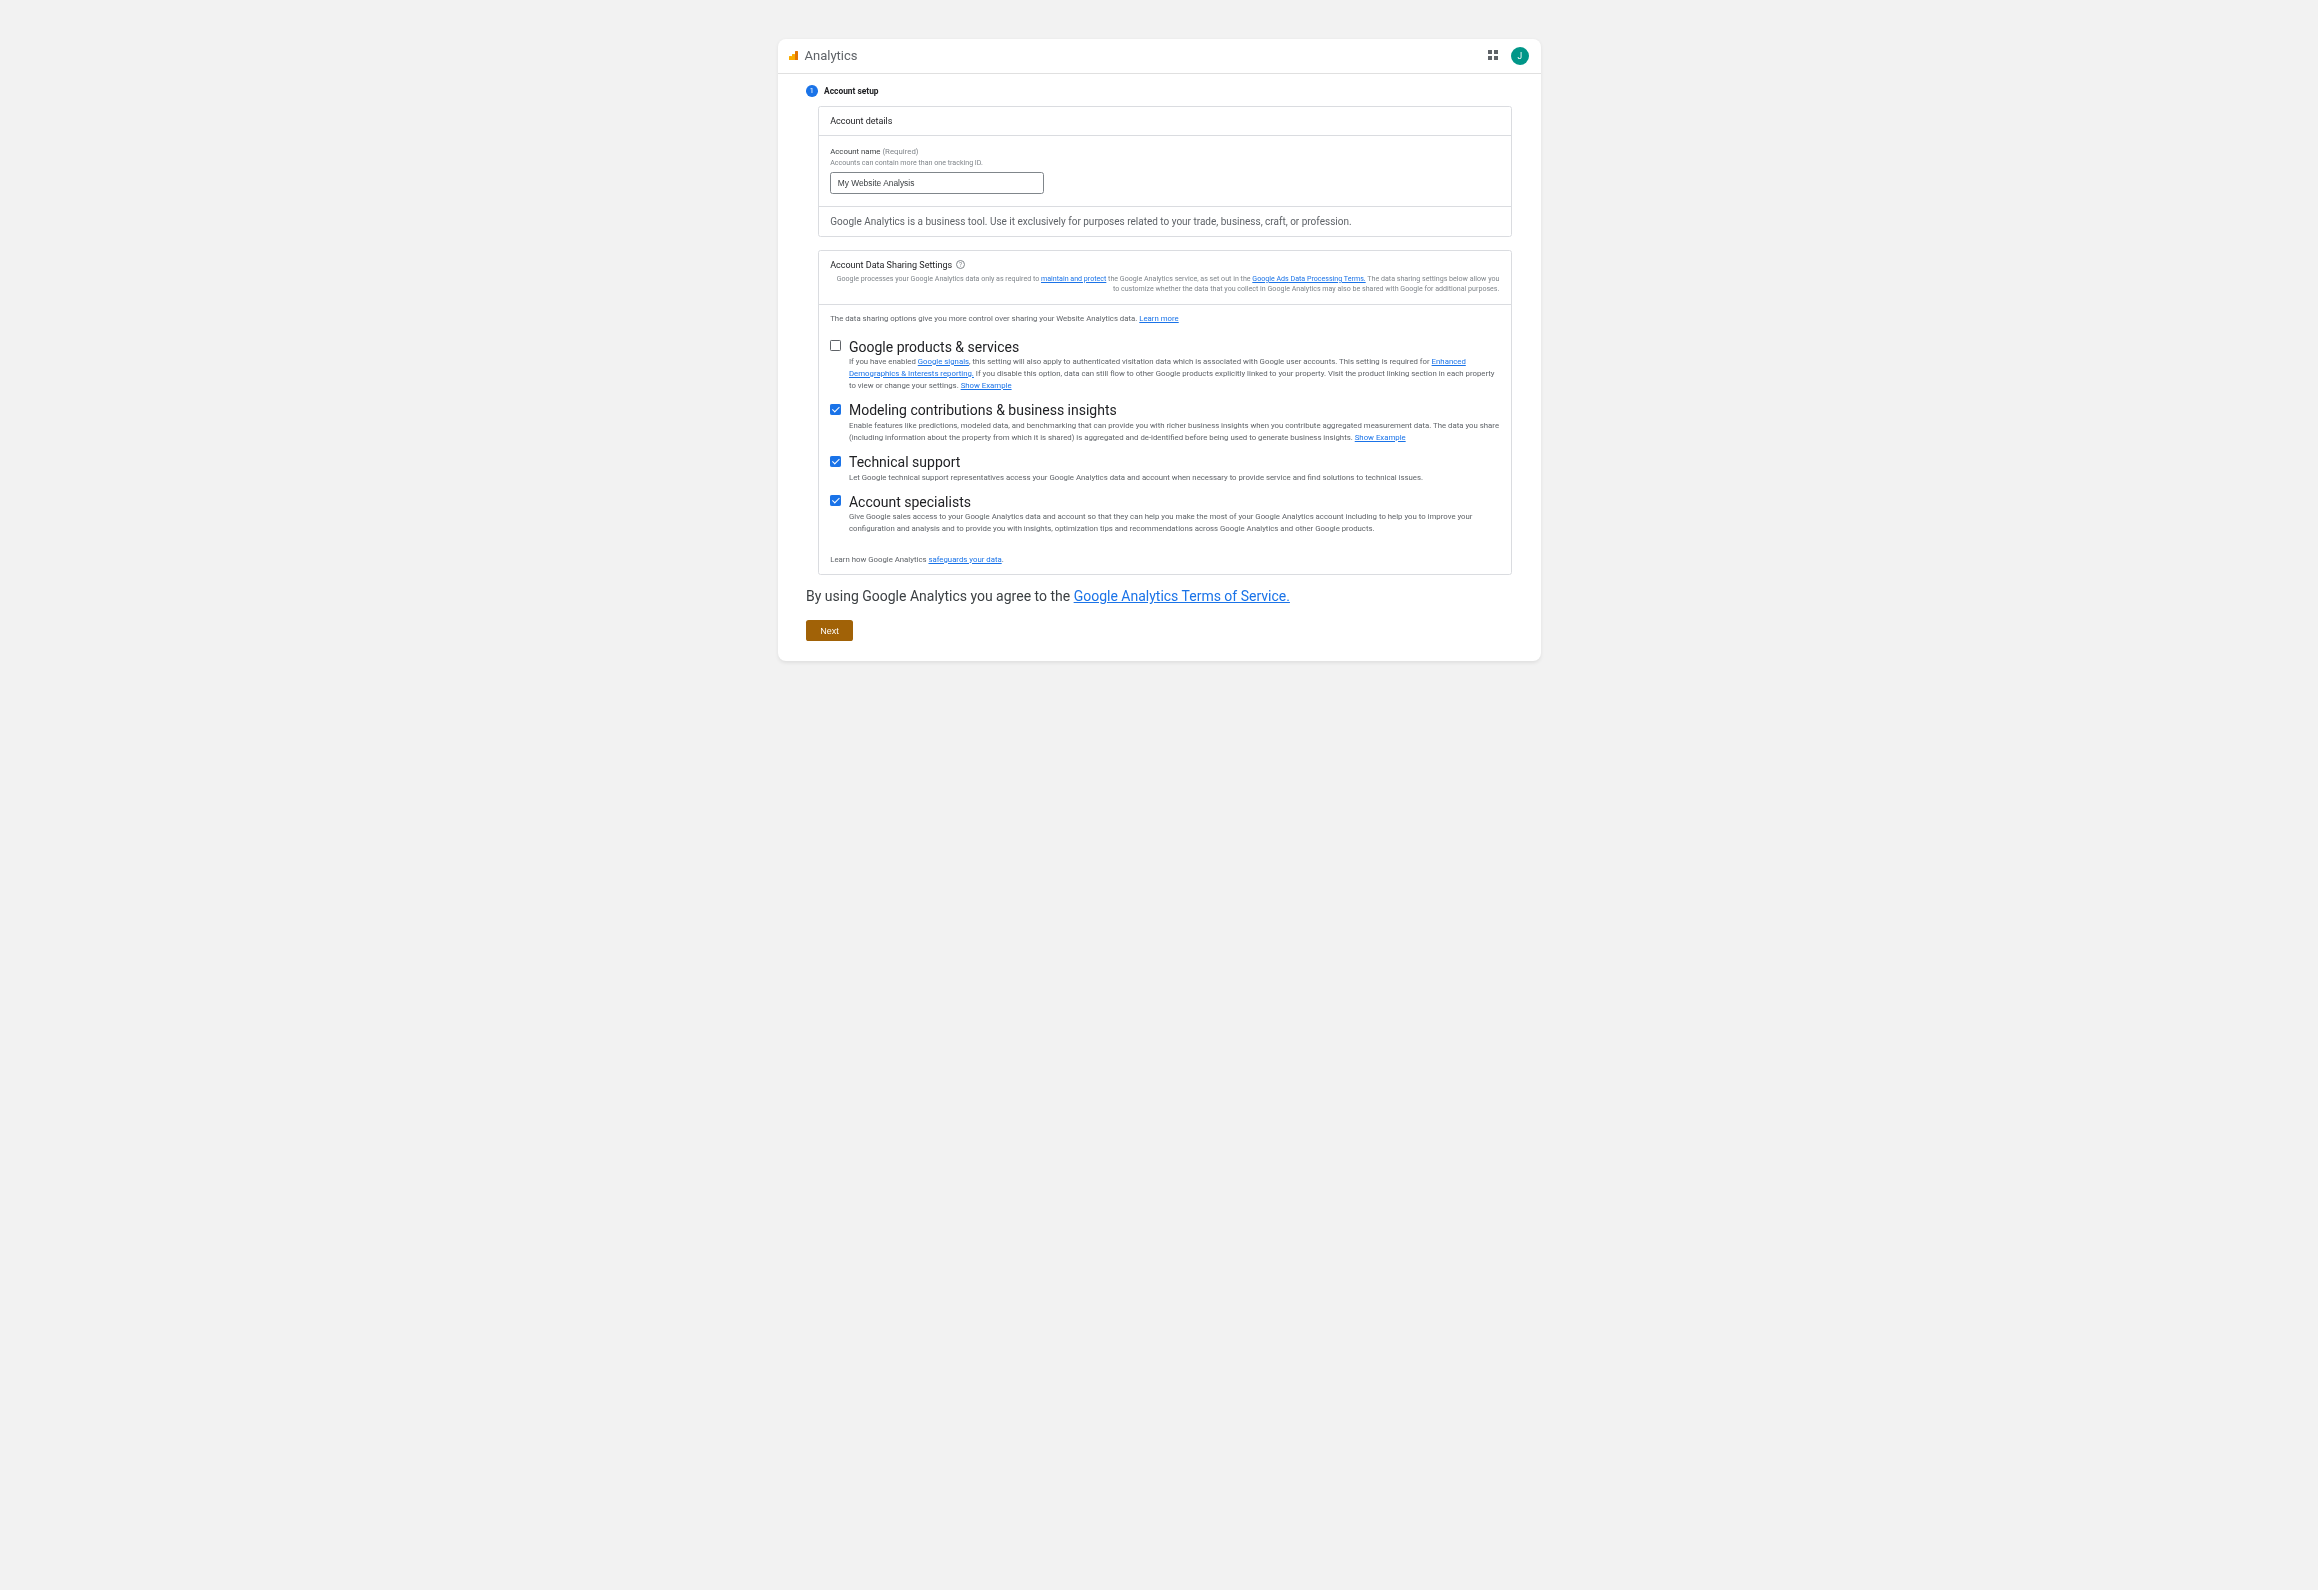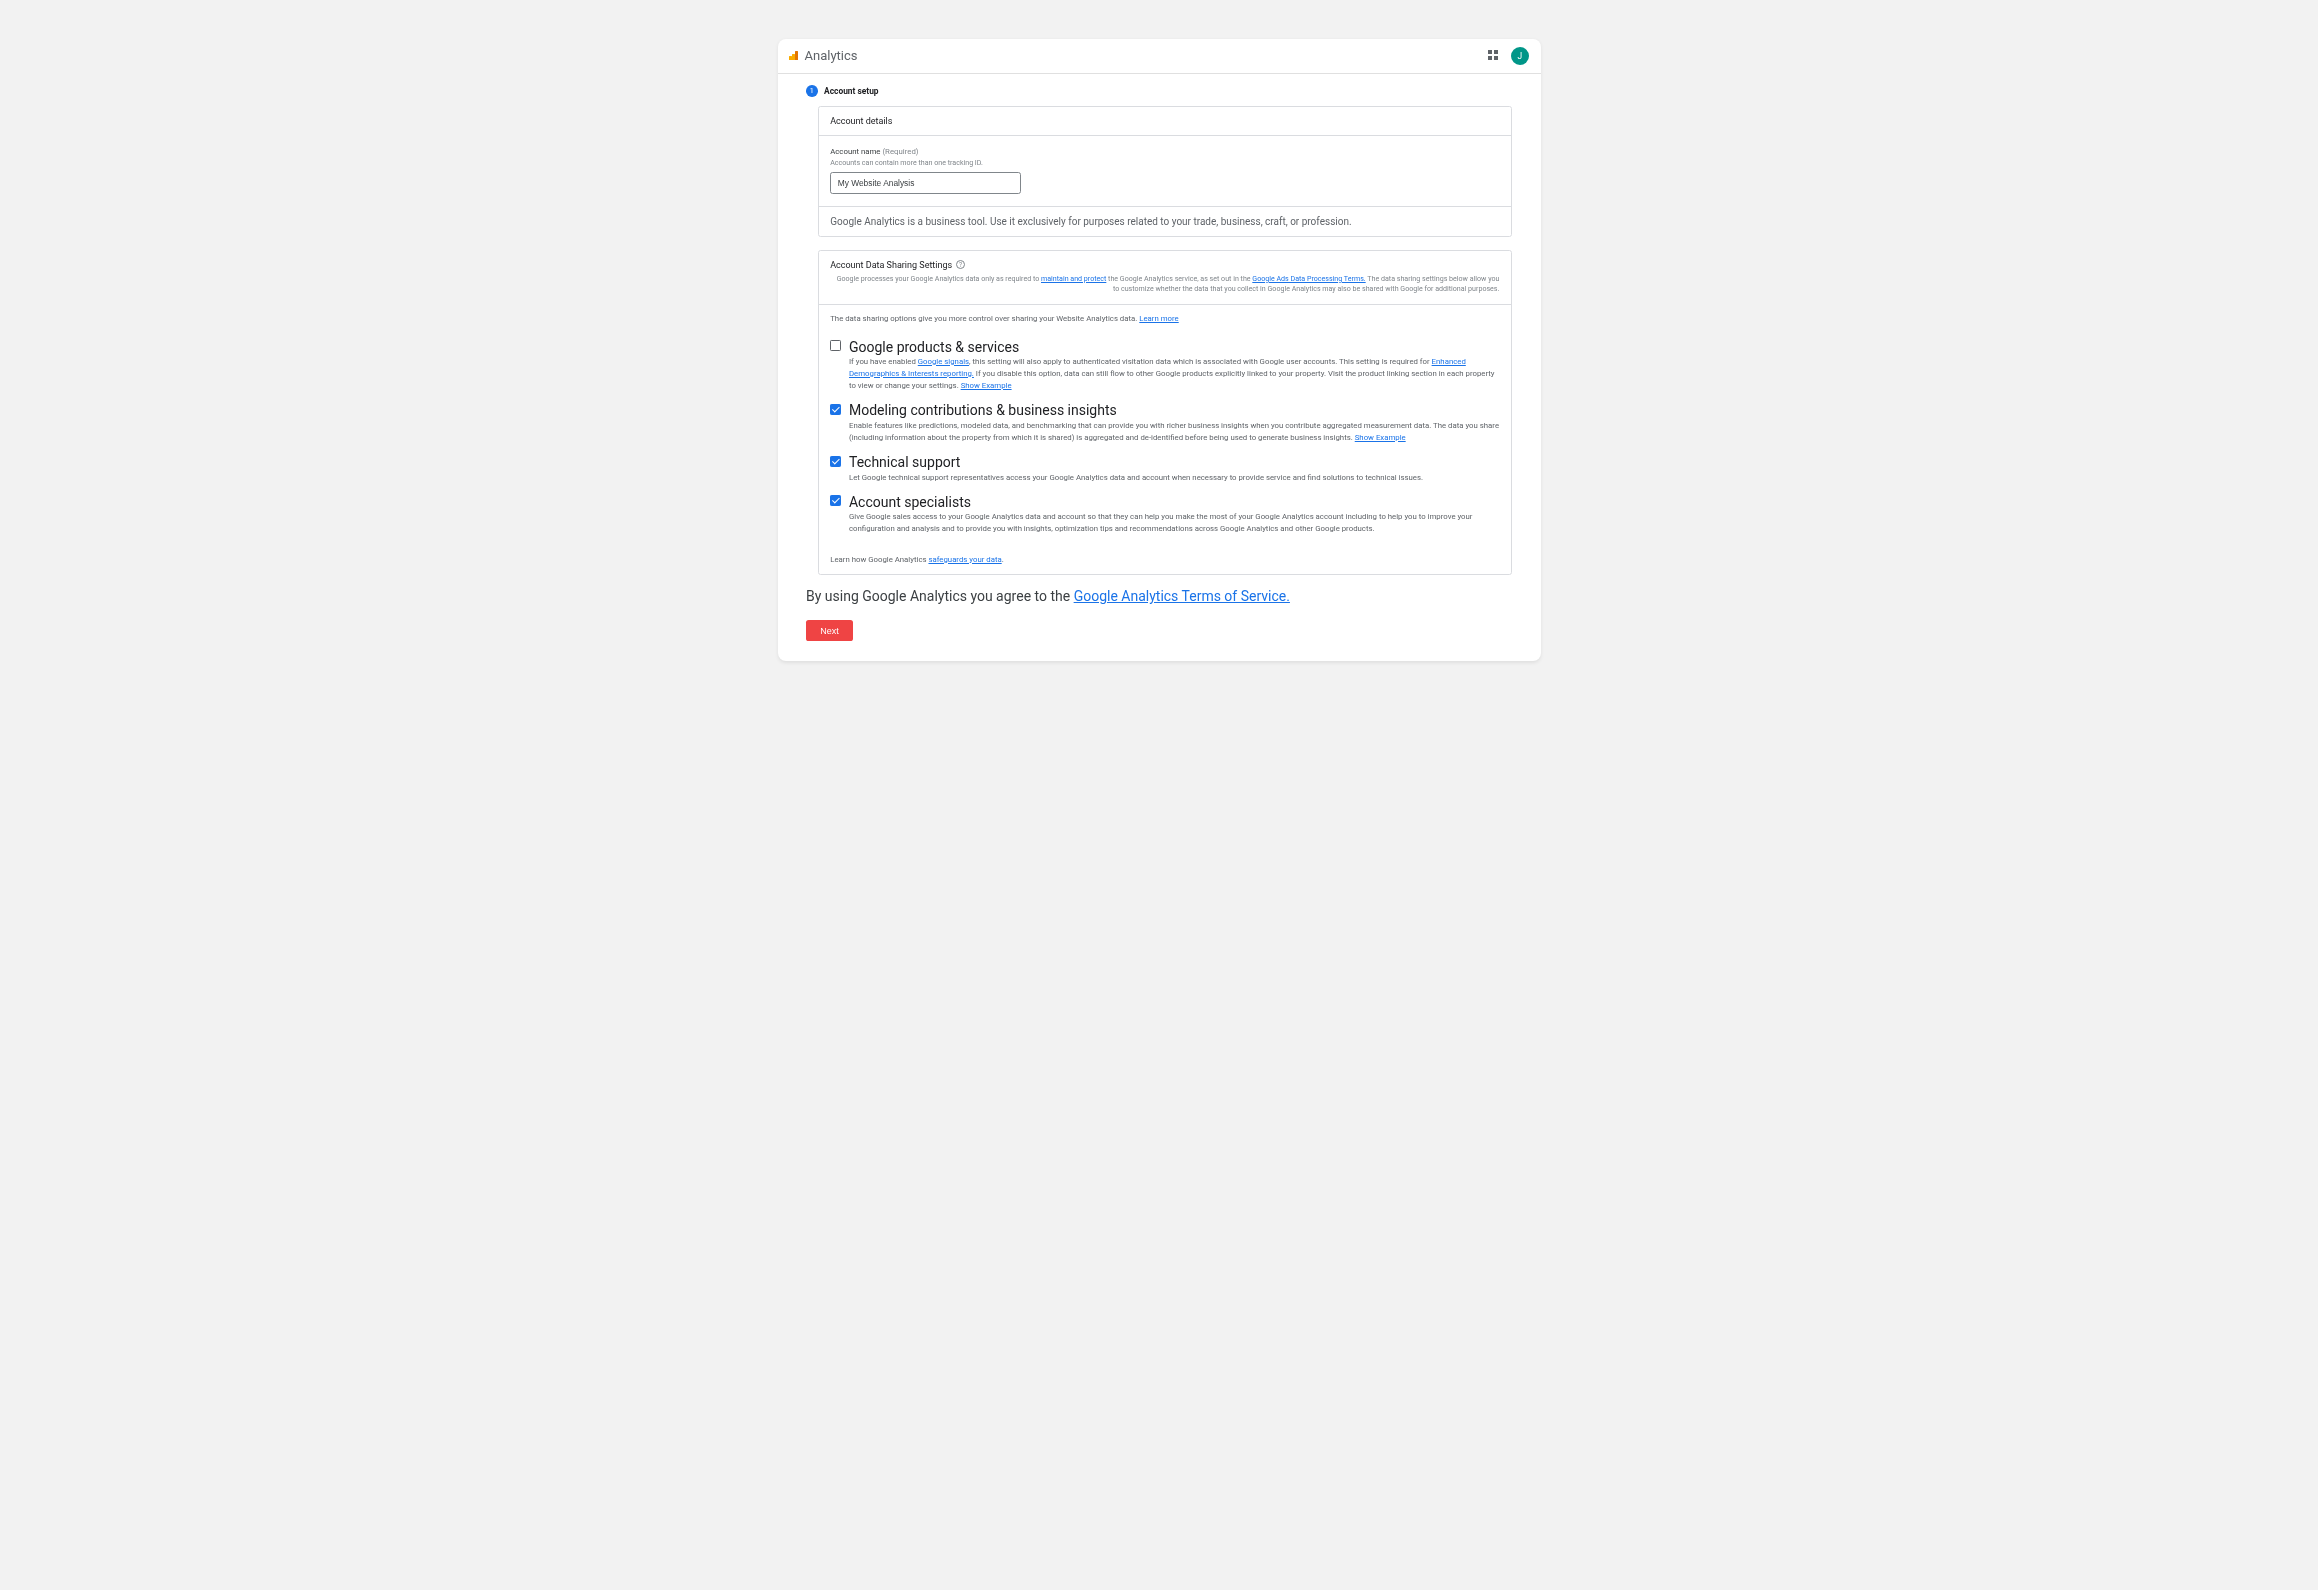--- a/index.html
+++ b/index.html
@@ -88,21 +88,21 @@
     font-size: 9px;
     color: #202124;
   }
   .card-body {
     padding: 11.6px;
   }
   .field-label { font-size: 7.8px; color: #3c4043; }
   .field-label .req { color: #80868b; }
   .hint { font-size: 7.1px; color: #80868b; margin-top: 1.3px; }
   .text-input {
-    width: 191px;
+    width: 214px;
     padding: 5.2px 6.5px;
     font-size: 8.4px;
     border: 0.6px solid #80868b;
     border-radius: 2.6px;
     margin-top: 5.2px;
     color: #3c4043;
   }
   .disclaimer {
     font-size: 10px;
     color: #5f6368;
@@ -163,21 +163,21 @@
     border: solid #fff;
     border-width: 0 1.3px 1.3px 0;
     transform: rotate(45deg);
   }
   .cb-content { flex: 1; }
   .cb-title { font-size: 14px; color:#202124; margin-bottom: 1.3px; }
   .cb-desc { font-size: 7.8px; color:#5f6368; line-height: 1.55; }
   .footnote { font-size: 7.8px; color:#5f6368; padding: 0 11.6px 10.4px 11.6px; }
   .agree-line { font-size: 14px; color:#3c4043; margin: 3.9px 0 15.5px 0; }
   .next-btn {
-    background:#ef4444;
+    background:#a16207;
     color:#fff;
     border:none;
     border-radius:2.6px;
     padding:5.8px 14.2px;
     font-size:9px;
     cursor:pointer;
   }
 </style>
 </head>
 <body>

